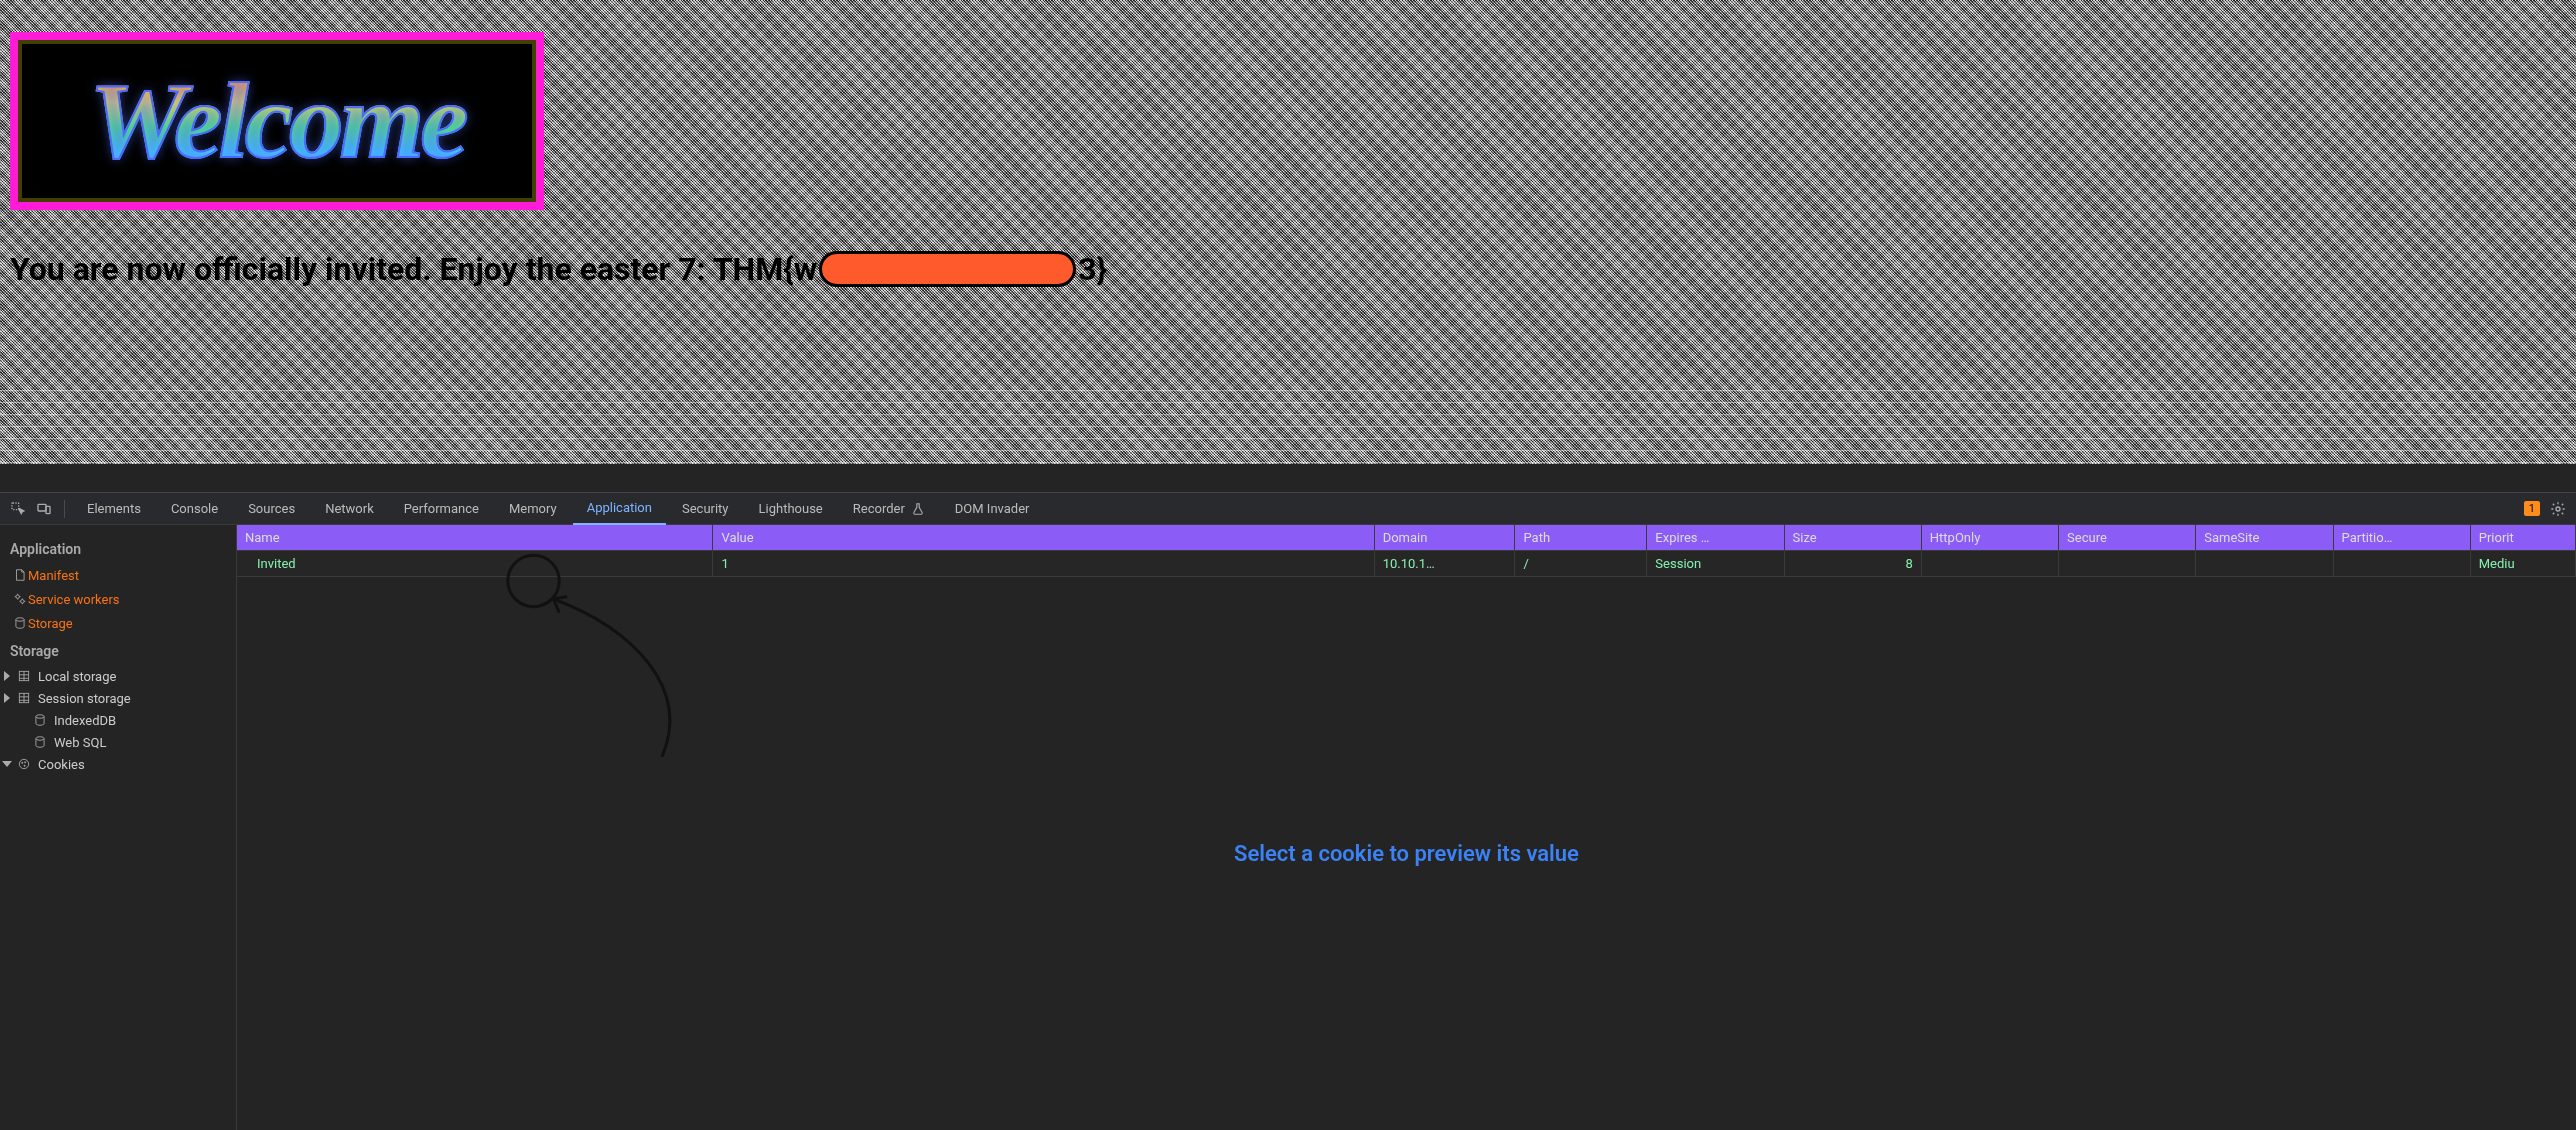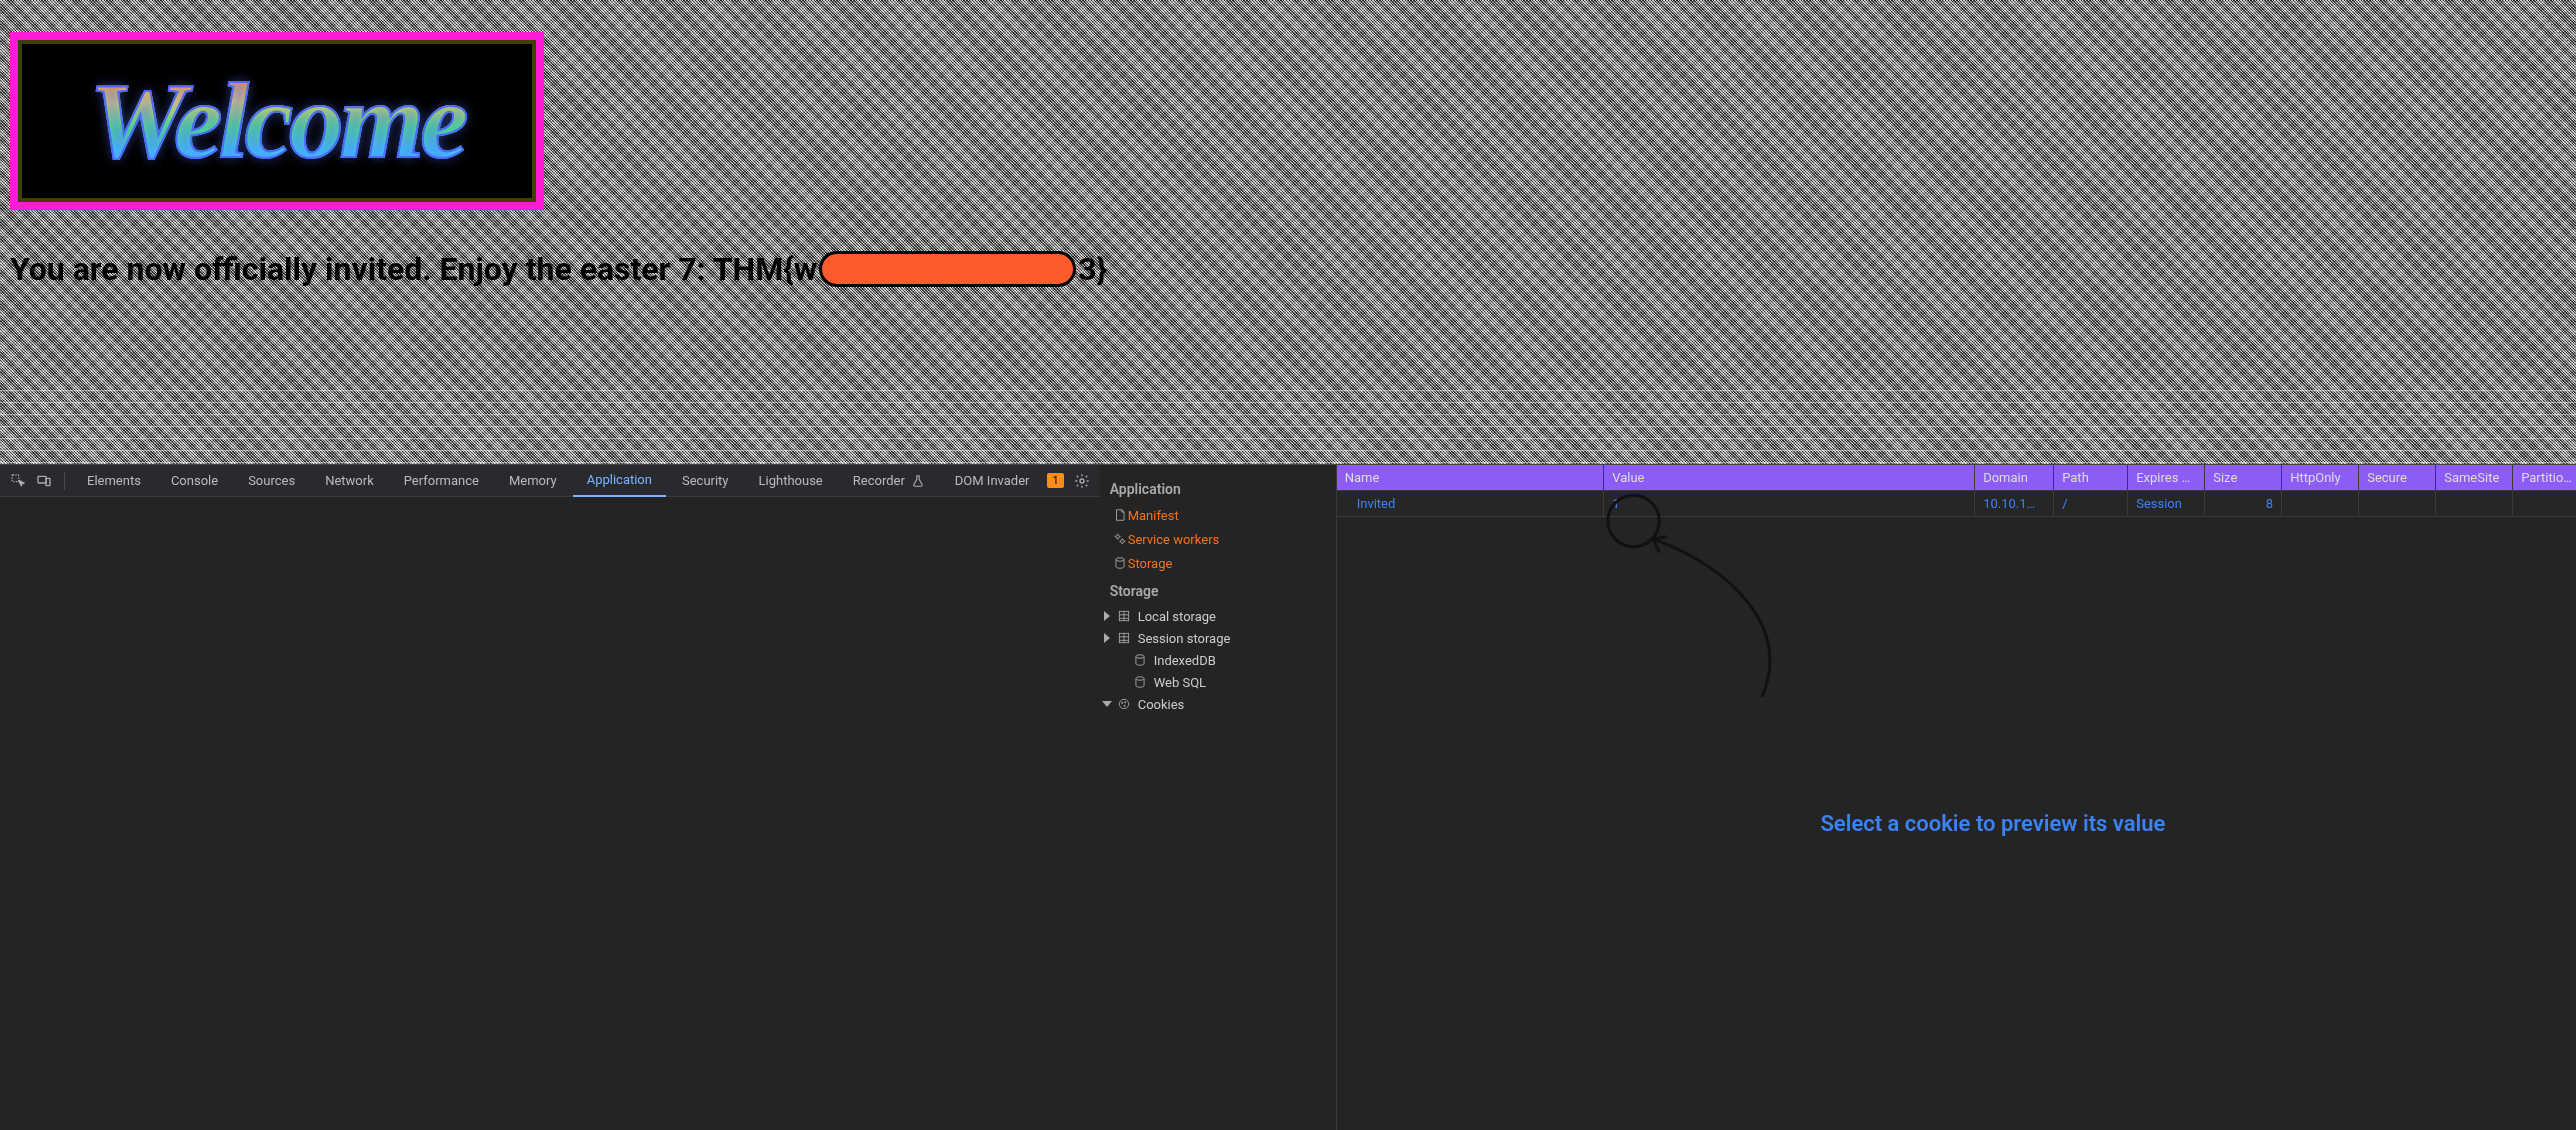--- a/index.html
+++ b/index.html
@@ -55,21 +55,21 @@
 .redact {
   display: inline-block;
   width: 257px; height: 36px;
   background: #ff5a2b;
   border: 3px solid #000;
   border-radius: 20px;
   margin: 0 2px;
 }
 
 
-.devtools { flex: 1; display: flex; flex-direction: row; background: #242424; font-size: 13px; border-top: 1px solid #444; }
+.devtools { flex: 1; display: flex; flex-direction: column; background: #242424; font-size: 13px; border-top: 1px solid #444; margin-top: 28px; }
 
 .dt-tabs {
   display: flex; align-items: center; height: 32px;
   background: #292a2d; border-bottom: 1px solid #3a3a3a;
   padding: 0 6px; gap: 2px;
 }
 .dt-ic { width: 24px; height: 24px; display:flex; align-items:center; justify-content:center; color:#aaa; cursor:pointer; }
 .dt-ic svg { width: 16px; height: 16px; }
 .dt-sep { width:1px; height:18px; background:#4a4a4a; margin: 0 6px; }
 .dt-tab { padding: 0 14px; height: 32px; display:flex; align-items:center; color:#bbb; cursor:pointer; white-space:nowrap; }
@@ -87,21 +87,21 @@
 .sic { width:16px; height:16px; display:flex; align-items:center; justify-content:center; color:#aaa; }
 .sic svg { width:14px; height:14px; stroke:#aaa; fill:none; stroke-width:1.5; }
 
 .main { flex:1; display:flex; flex-direction:column; min-width:0; }
 .toolbar { display:flex; align-items:center; gap:10px; height:32px; padding:0 10px; border-bottom:1px solid #3a3a3a; background:#242424; }
 .filter { flex: 0 0 474px; height:22px; background:#1b1b1b; border:1px solid #4a4a4a; border-radius:3px; color:#ccc; padding:0 8px; font-size:12px; }
 .chk { width:13px; height:13px; border:1px solid #777; border-radius:2px; background:#1b1b1b; }
 
 .grid-wrap { flex:0 0 auto; }
 table { width:100%; border-collapse:collapse; table-layout:fixed; }
-th, td { text-align:left; padding: 5px 8px; border-right:1px solid #3a3a3a; border-bottom:1px solid #3a3a3a; color:#3b82f6; white-space:nowrap; overflow:hidden; text-overflow:ellipsis; font-size:13px; }
+th, td { text-align:left; padding: 5px 8px; border-right:1px solid #3a3a3a; border-bottom:1px solid #3a3a3a; color:#86efac; white-space:nowrap; overflow:hidden; text-overflow:ellipsis; font-size:13px; }
 th { background:#8b5cf6; font-weight:400; color:#ddd; }
 tr.row td { background:#262626; }
 .col-name{width:267px}.col-val{width:371px}.col-dom{width:79px}.col-path{width:74px}.col-exp{width:77px}.col-size{width:77px}.col-http{width:77px}.col-sec{width:77px}.col-same{width:77px}.col-part{width:77px}.col-pri{width:59px}
 
 .preview { flex:1; display:flex; align-items:center; justify-content:center; color:#3b82f6; font-size:22px; font-weight:600; position:relative; }
 
 .annotation { position:absolute; left:257px; top:-18px; width:415px; height:208px; pointer-events:none; }
 .annotation svg { width:100%; height:100%; overflow:visible; }
 </style>
 </head>

